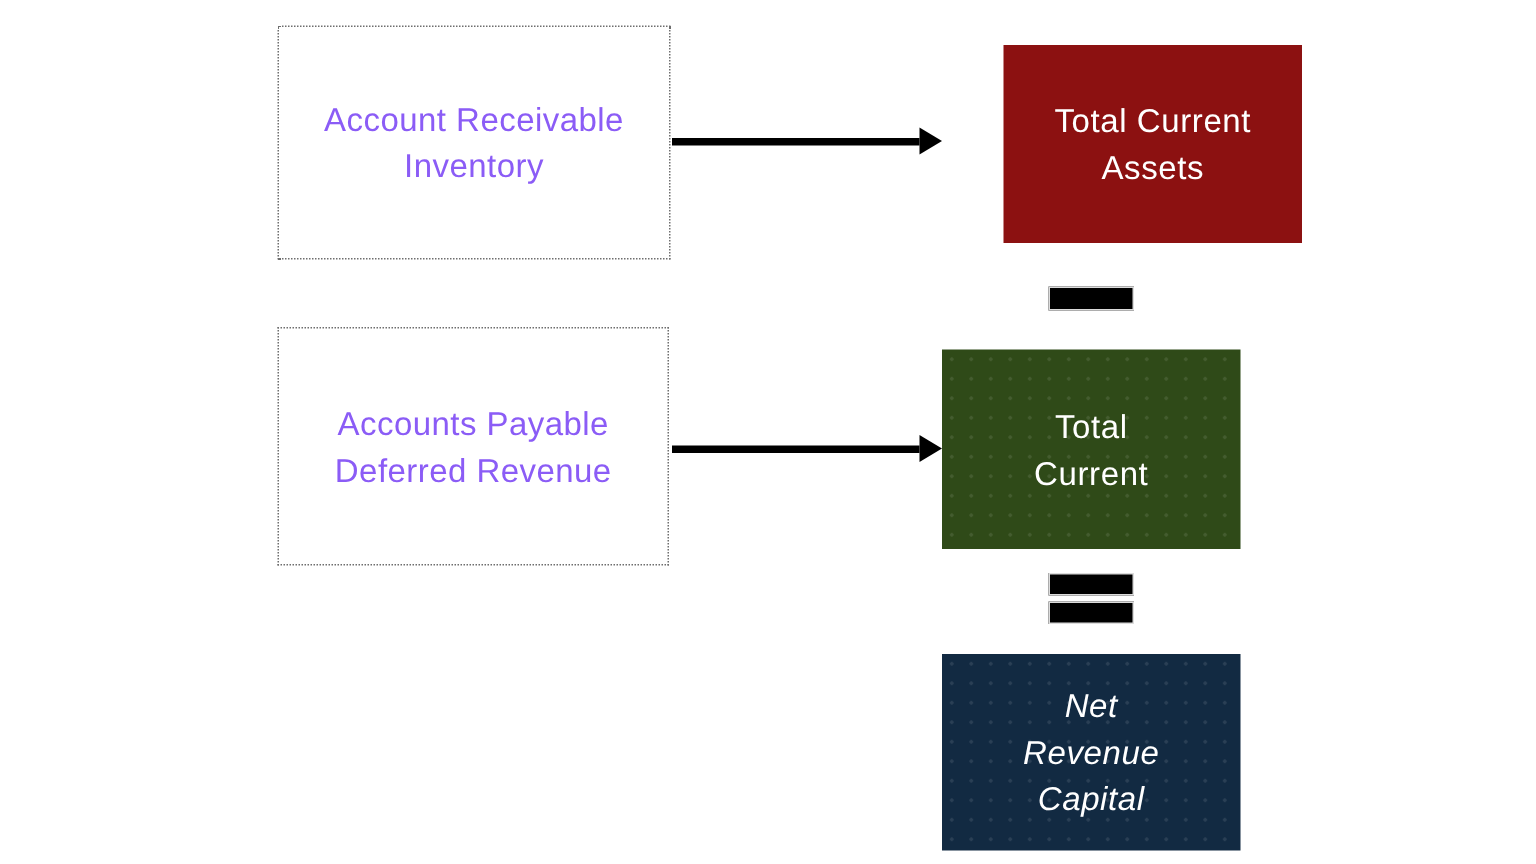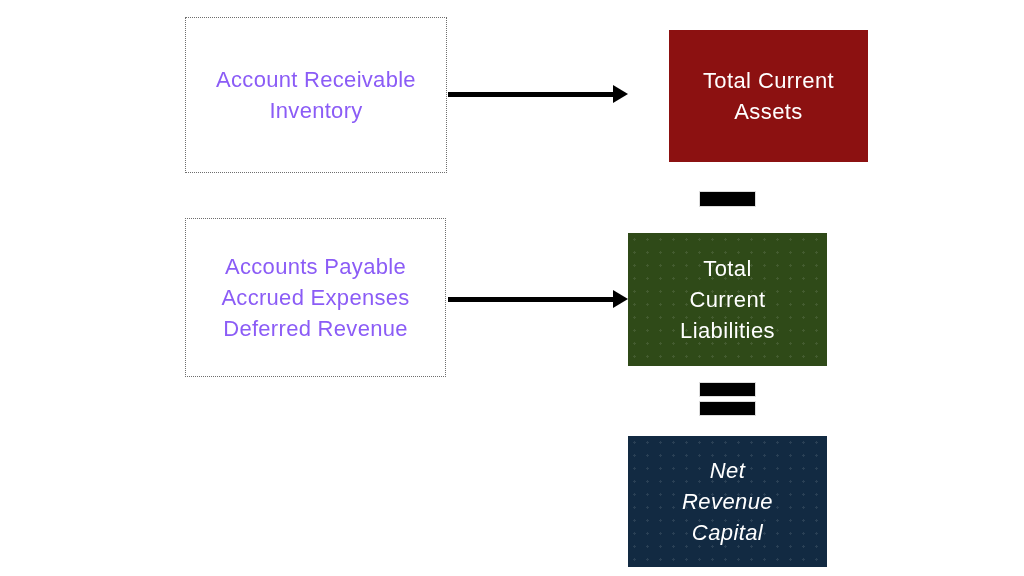--- a/index.html
+++ b/index.html
@@ -99,21 +99,20 @@
 
 <div class="canvas">
 
   <div class="dotted-box dotted-box-1">
     <div>Account Receivable</div>
     <div>Inventory</div>
   </div>
 
   <div class="dotted-box dotted-box-2">
     <div>Accounts Payable</div>
-    <div>Accrued Expenses</div>
     <div>Deferred Revenue</div>
   </div>
 
   <div class="arrow arrow-1">
     <div class="shaft"></div>
     <div class="head"></div>
   </div>
 
   <div class="arrow arrow-2">
     <div class="shaft"></div>
@@ -123,21 +122,20 @@
   <div class="solid-box box-assets" style="background-color: rgb(140, 17, 17);">
     <div>Total Current</div>
     <div>Assets</div>
   </div>
 
   <div class="op-bar minus-bar"></div>
 
   <div class="solid-box textured box-liabilities" style="background-color: rgb(47, 74, 24);">
     <div>Total</div>
     <div>Current</div>
-    <div>Liabilities</div>
   </div>
 
   <div class="op-bar equals-top"></div>
   <div class="op-bar equals-bot"></div>
 
   <div class="solid-box textured box-nwc" style="background-color: rgb(18, 42, 66); font-style: italic;">
     <div>Net</div>
     <div>Revenue</div>
     <div>Capital</div>
   </div>

